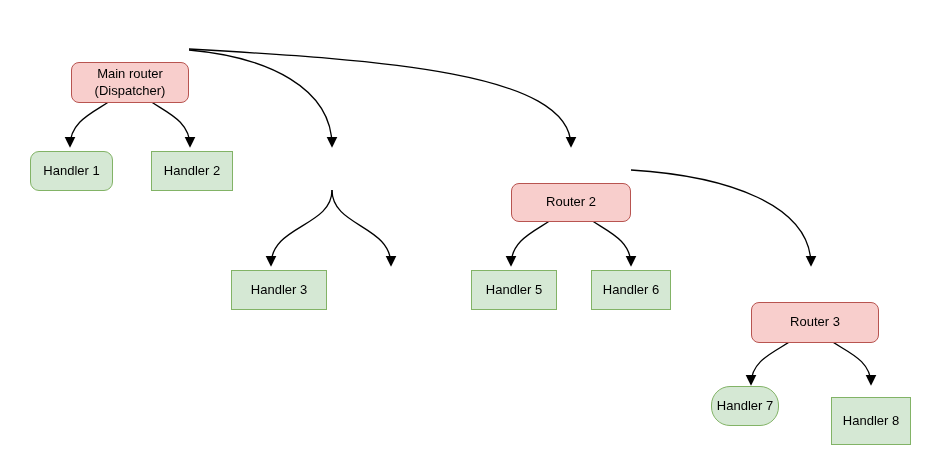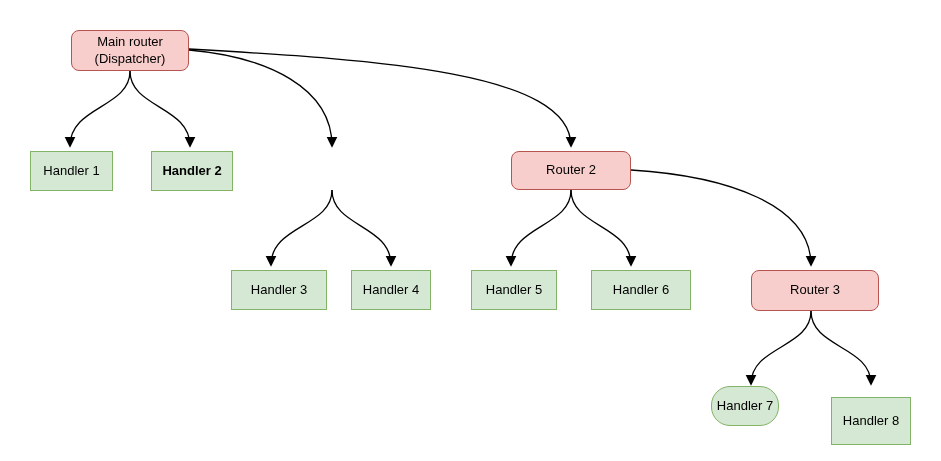--- a/index.html
+++ b/index.html
@@ -25,20 +25,21 @@
     text-align: center;
     font-size: 13px;
     line-height: 1.25;
     color: #000000;
     padding: 2px 4px;
   }
   .router {
     background: #f8cecc;
     border: 1px solid #b85450;
     border-radius: 8px;
+    margin-top: 32px;
   }
   .handler {
     background: #d5e8d4;
     border: 1px solid #82b366;
     border-radius: 0;
   }
 </style>
 </head>
 <body>
 
@@ -65,34 +66,33 @@
     <path d="M571,190 C571,227 631,225 631,265" stroke="#000000" stroke-width="1.3" marker-end="url(#arrow)"></path>
 
     <path d="M631,170 C728,176 811,205 811,265" stroke="#000000" stroke-width="1.3" marker-end="url(#arrow)"></path>
 
     <path d="M811,311 C811,348 751,346 751,384" stroke="#000000" stroke-width="1.3" marker-end="url(#arrow)"></path>
     <path d="M811,311 C811,348 871,346 871,384" stroke="#000000" stroke-width="1.3" marker-end="url(#arrow)"></path>
   </svg>
 
   <div class="node router" style="left:71px; top:30px; width:118px; height:41px;">Main router (Dispatcher)</div>
 
-  <div class="node handler" style="left:30px; top:151px; width:83px; height:40px;">Handler 1</div>
+  <div class="node handler" style="left:30px; top:151px; width:83px; height:40px;border-radius:9px;">Handler 1</div>
 
-  <div class="node handler" style="left:151px; top:151px; width:82px; height:40px;font-weight:bold;">Handler 2</div>
+  <div class="node handler" style="left:151px; top:151px; width:82px; height:40px;">Handler 2</div>
 
 
   <div class="node router" style="left:511px; top:151px; width:120px; height:39px;">Router 2</div>
 
   <div class="node handler" style="left:231px; top:270px; width:96px; height:40px;">Handler 3</div>
 
-  <div class="node handler" style="left:351px; top:270px; width:80px; height:40px;">Handler 4</div>
 
   <div class="node handler" style="left:471px; top:270px; width:86px; height:40px;">Handler 5</div>
 
-  <div class="node handler" style="left:591px; top:270px; width:100px; height:40px;">Handler 6</div>
+  <div class="node handler" style="left:591px; top:270px; width:80px; height:40px;">Handler 6</div>
 
   <div class="node router" style="left:751px; top:270px; width:128px; height:41px;">Router 3</div>
 
   <div class="node handler" style="left:711px; top:386px; width:68px; height:40px;border-radius:19px;">Handler 7</div>
 
   <div class="node handler" style="left:831px; top:397px; width:80px; height:48px;">Handler 8</div>
 
 </div>
 
 </body></html>

